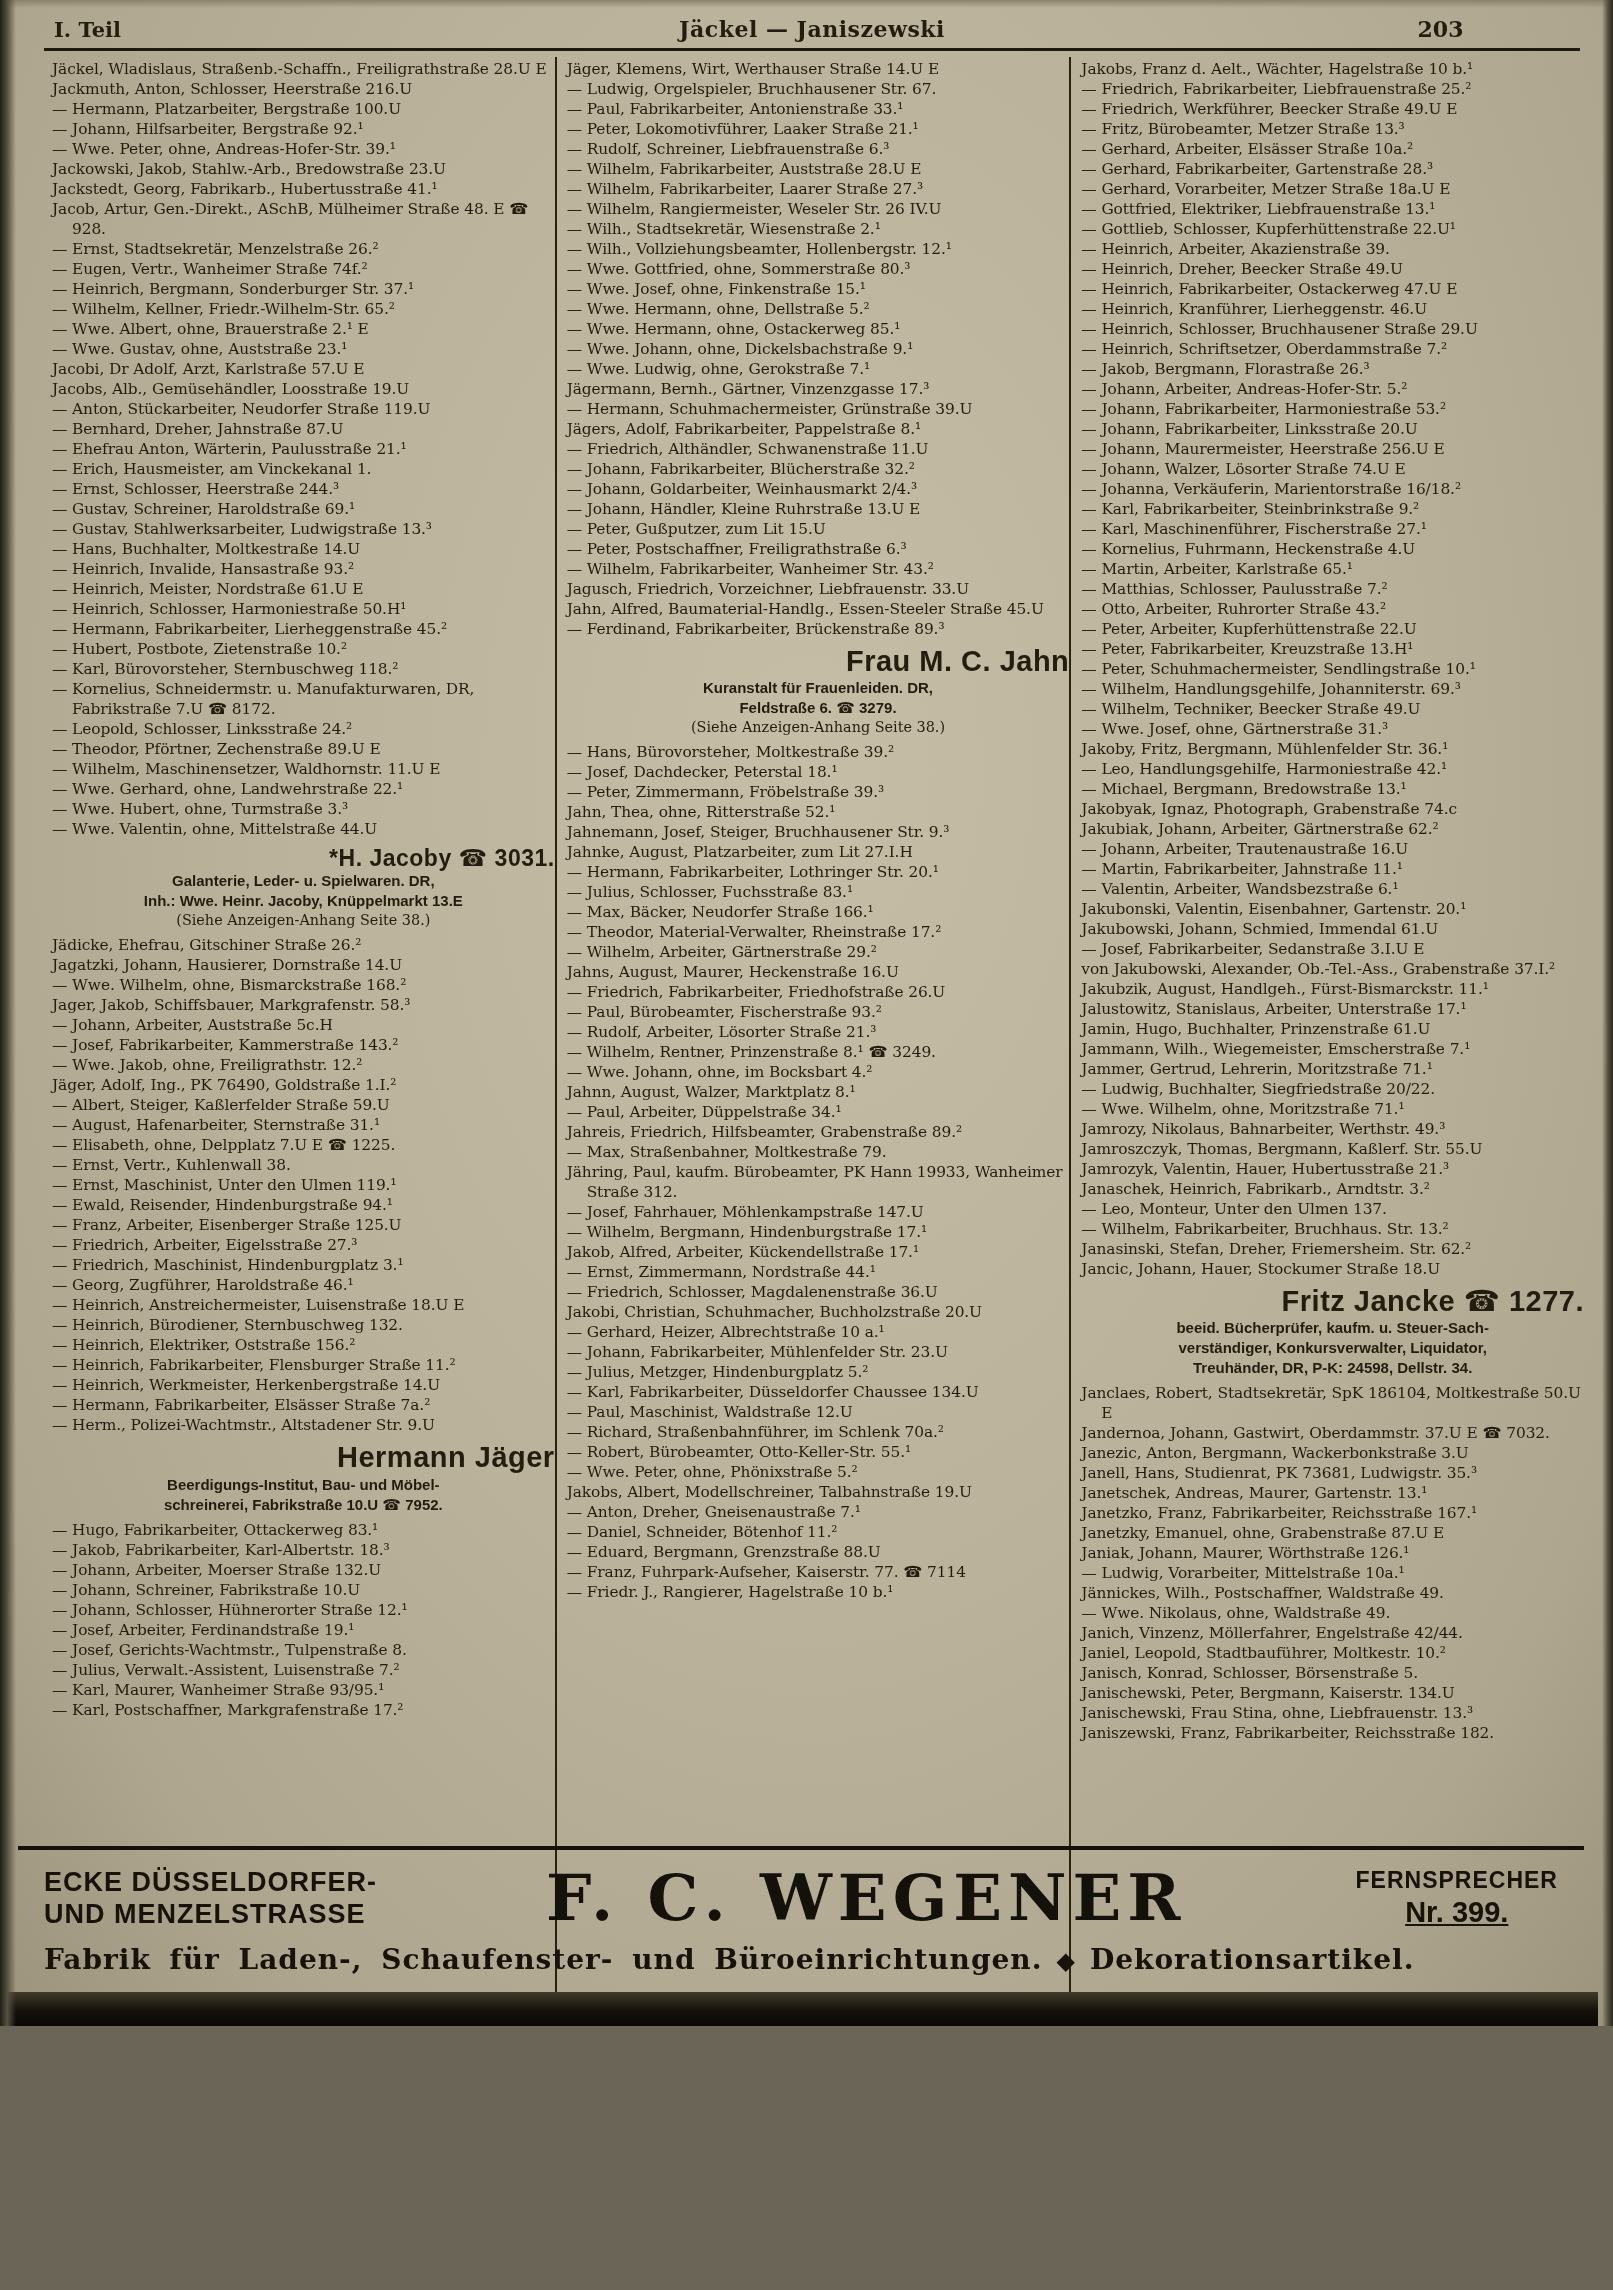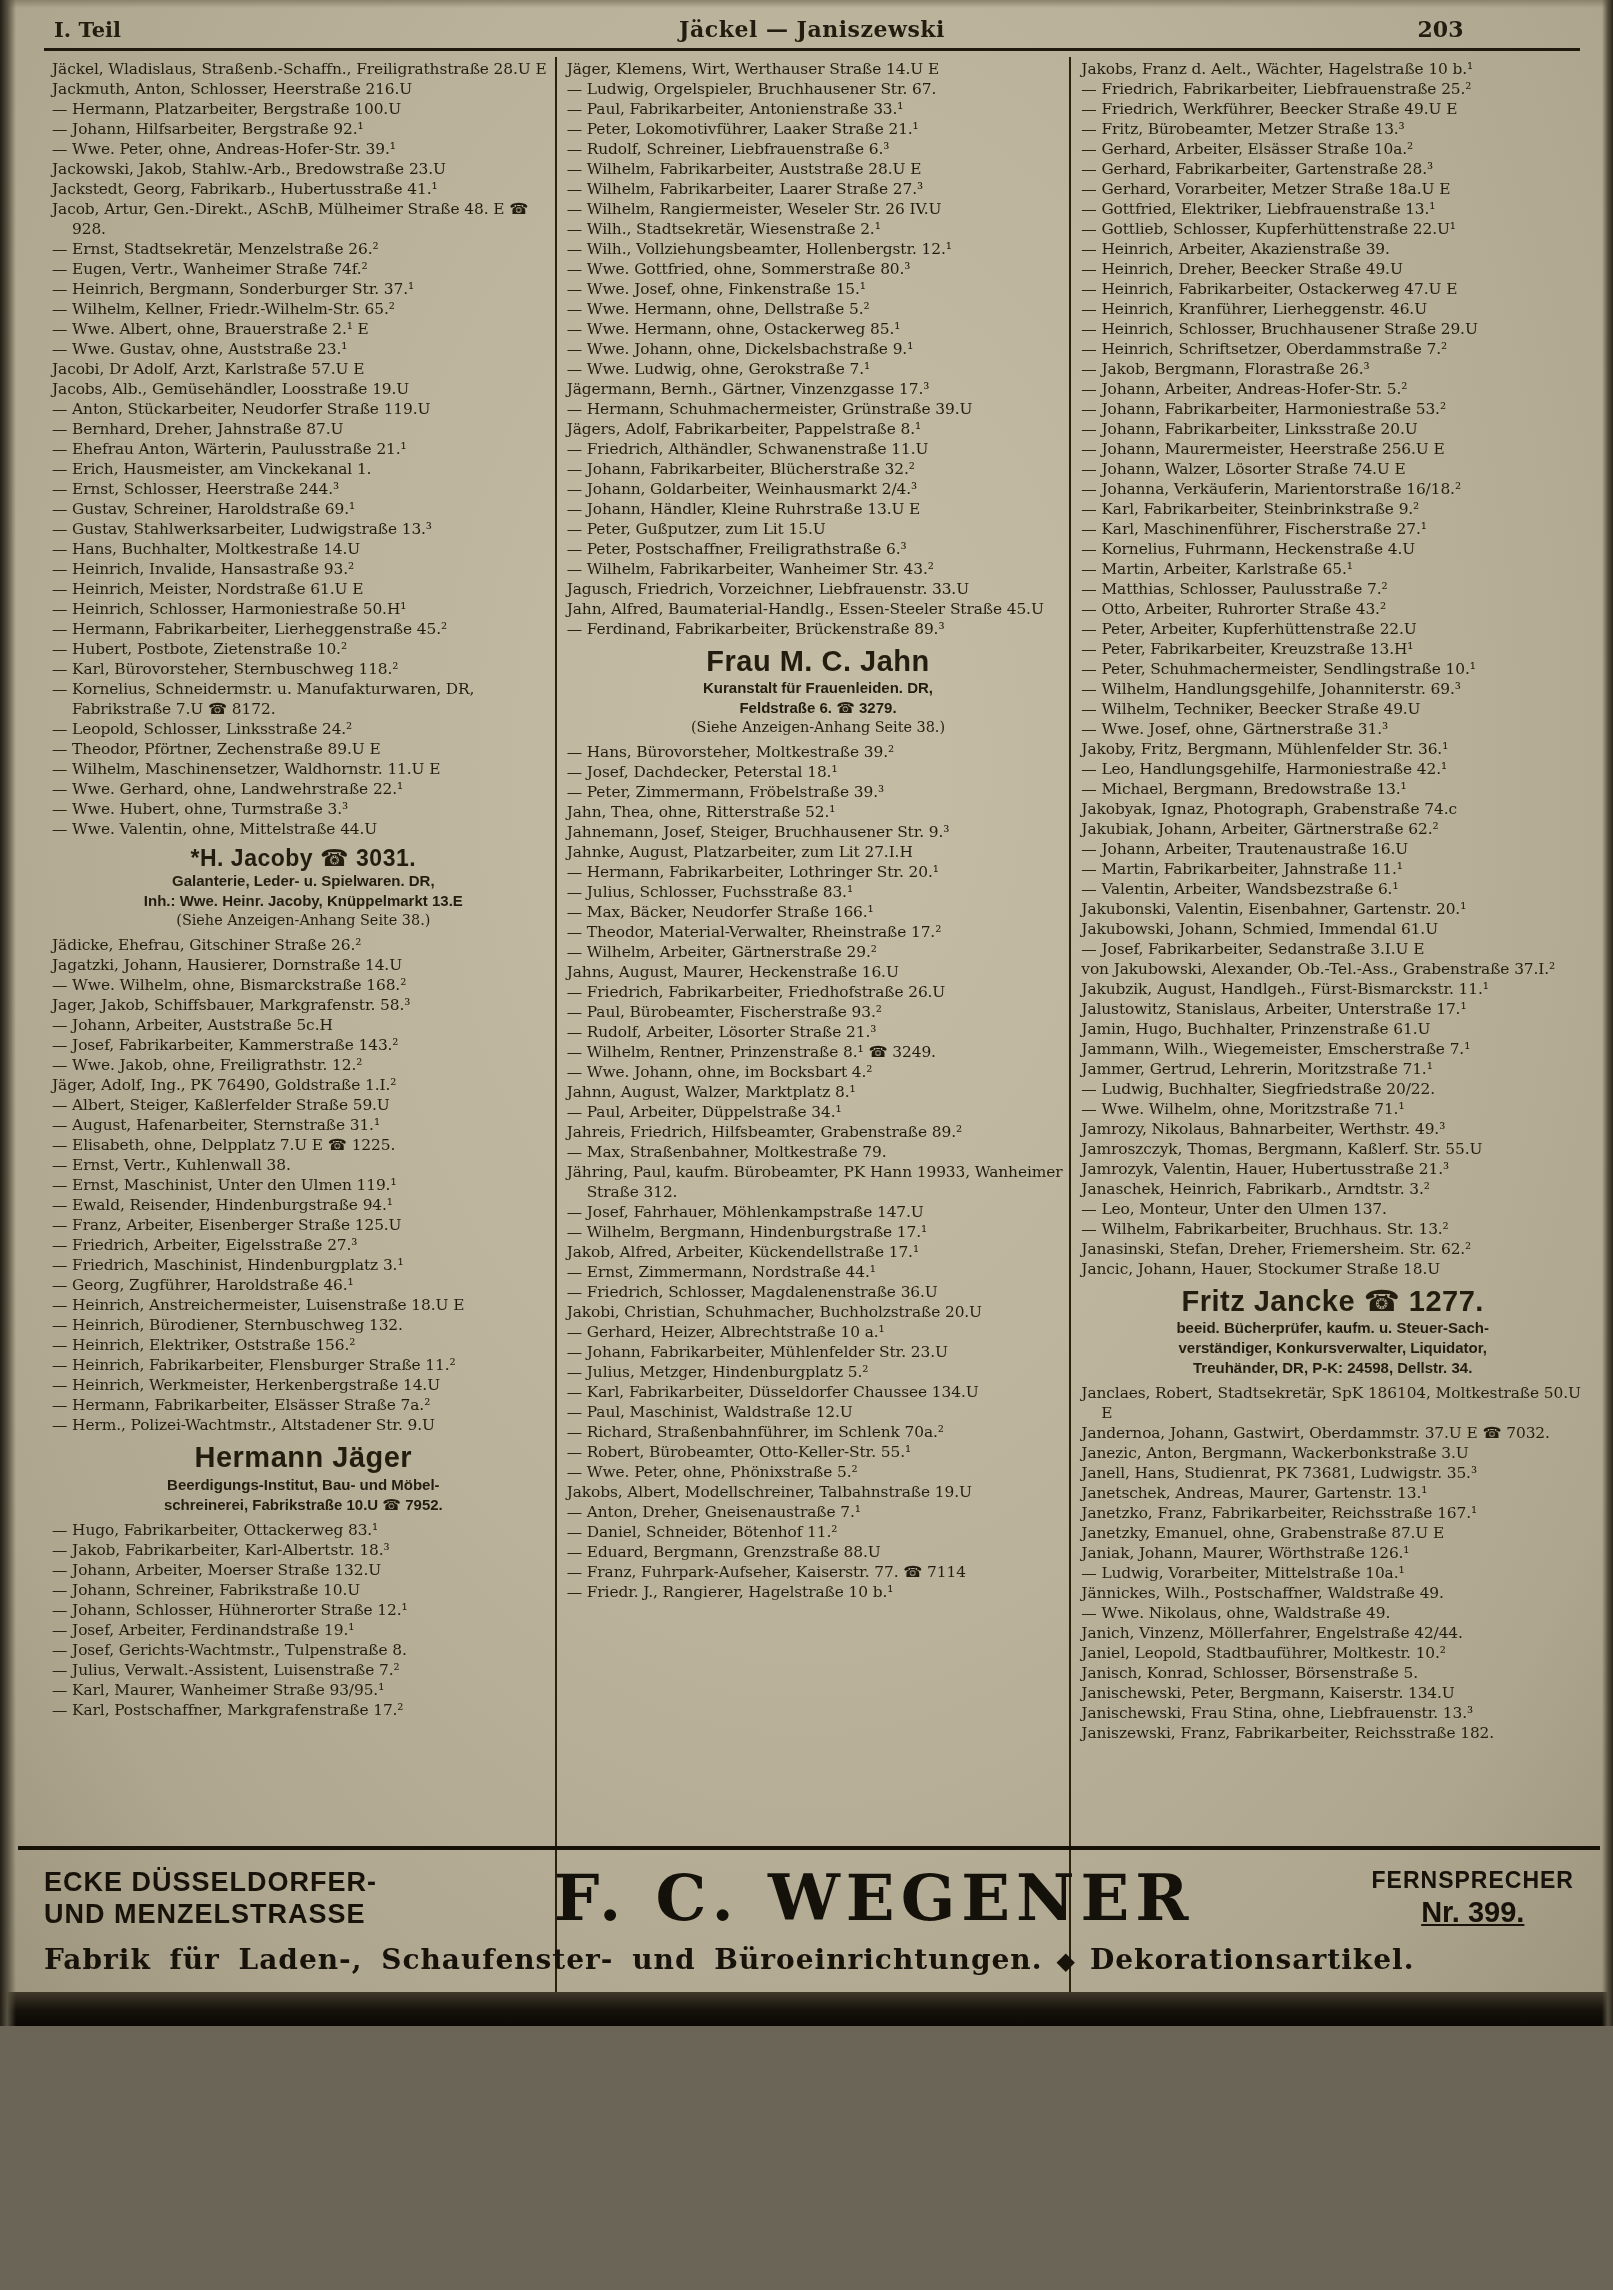--- a/index.html
+++ b/index.html
@@ -39,35 +39,35 @@
   .col { flex:1 1 0; padding:2px 0 0 10px; overflow:hidden; }
   .col + .col { border-left:2px solid #28220f; }
   .entry {
     font-size:15.4px; line-height:20px; letter-spacing:-0.1px;
     padding-left:20px; text-indent:-20px;
   }
   
   .ad { text-align:center; text-indent:0; padding:6px 0 5px; }
   .ad-title {
     font-family:"Liberation Sans","DejaVu Sans",sans-serif;
-    font-weight:700; line-height:1.15; letter-spacing:0.5px;
+    font-weight:700; line-height:1.15; letter-spacing:0.5px;text-align:right;
   }
   .ad.lg .ad-title { font-size:29px; }
   .ad.md .ad-title { font-size:23px; }
   .ad-line {
     font-family:"Liberation Sans","DejaVu Sans",sans-serif;
     font-weight:700; font-size:15px; line-height:20px;
   }
   .ad-note {
     font-family:"DejaVu Serif","Liberation Serif",serif;
     font-weight:400; font-size:14.4px; line-height:19px;
   }
 
   
-  .footer { position:absolute; left:0; right:0; bottom:0; }
+  .footer { position:absolute; left:0; right:16px; bottom:0; }
   .footer-ad {
     border-top:4px solid #161106;
     margin:0 14px 0 18px; padding:10px 26px 8px;
   }
   .fa-row { display:flex; align-items:center; justify-content:space-between; }
   .fa-left {
     font-family:"Liberation Sans","DejaVu Sans",sans-serif;
     font-weight:700; font-size:27px; line-height:32px; letter-spacing:1px;
     color:#17120a;
   }

